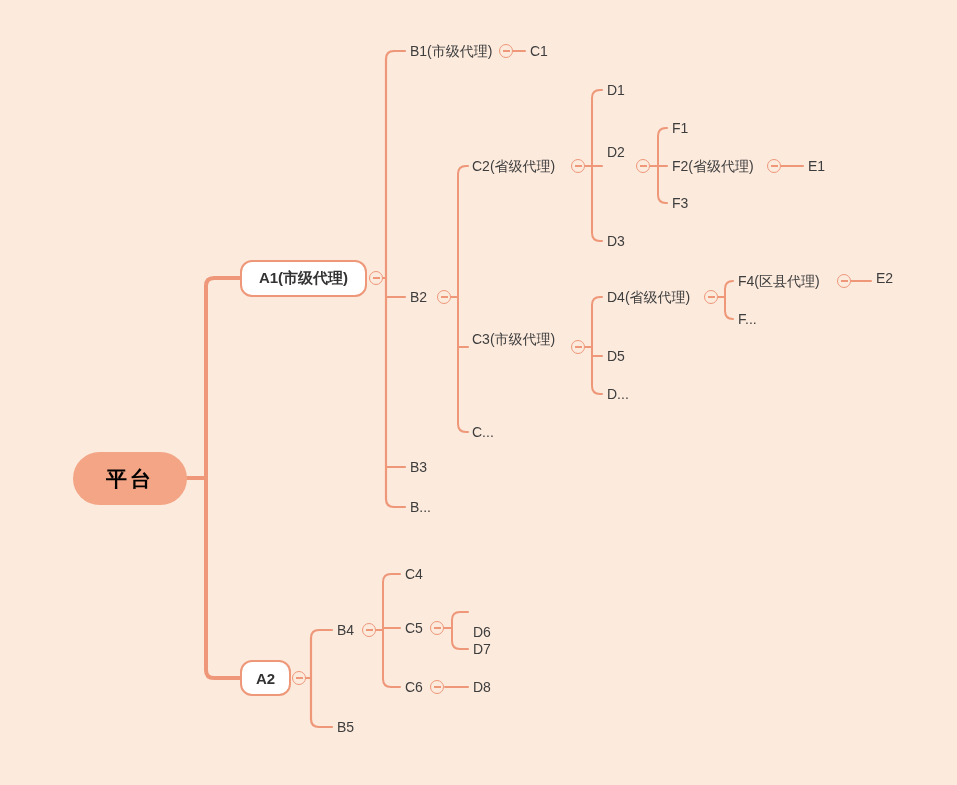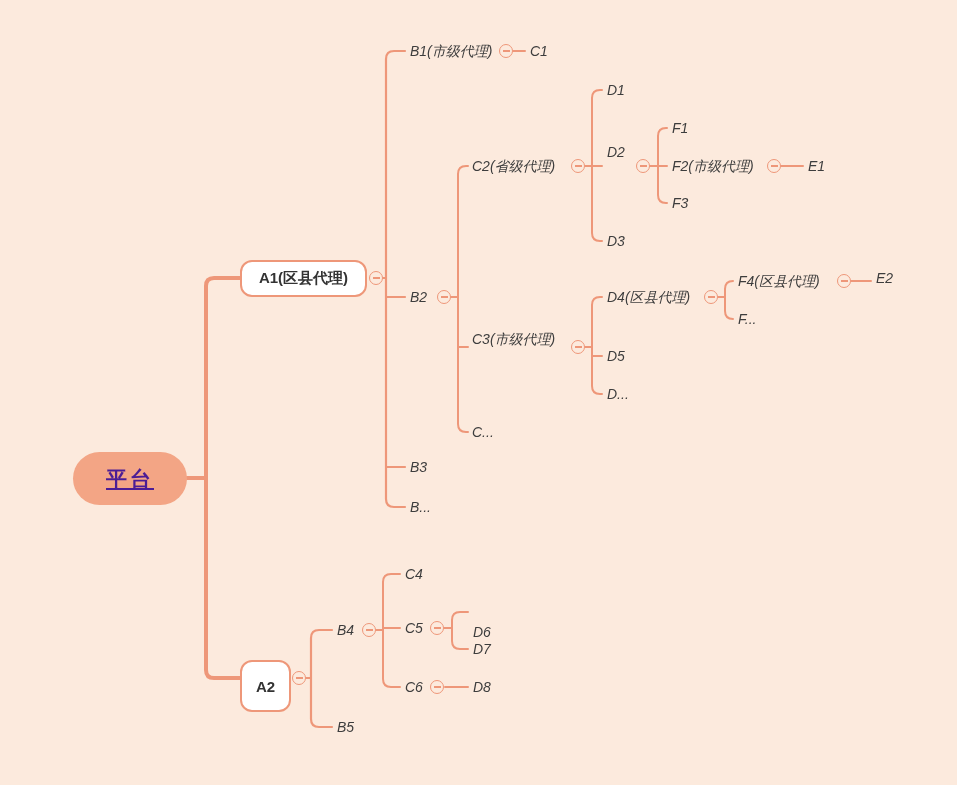--- a/index.html
+++ b/index.html
@@ -14,45 +14,43 @@
   svg.edges { position: absolute; left: 0; top: 0; color: var(--line, #ee9779); }
 
   .label {
     position: absolute;
     transform: translateY(-50%);
     font-size: 14px;
     color: var(--text, #3d3d3d);
     white-space: nowrap;
     cursor: pointer;
     line-height: 1;
-    font-style: italic;
   }
   .box {
     position: absolute;
     display: flex; align-items: center; justify-content: center;
     background: var(--box_bg, #ffffff);
     border: 2px solid var(--line, #ee9779);
     border-radius: 12px;
     font-weight: bold;
     font-size: 15px;
     color: #333333;
     white-space: nowrap;
     cursor: pointer;
   }
   .root-pill {
     position: absolute;
     display: flex; align-items: center; justify-content: center;
     background: var(--root_fill, #f3a585);
     border-radius: 27px;
-    color: #4c1d95;
+    color: #000000;
     font-weight: bold;
     font-size: 21px;
     letter-spacing: 3px;
     cursor: pointer;
-    text-decoration: underline;
   }
   .collapse {
     position: absolute;
     width: 14px; height: 14px;
     transform: translate(-50%, -50%);
     border: 1.5px solid var(--line, #ee9779);
     border-radius: 50%;
     background: var(--bg, #fceadd);
     cursor: pointer;
   }
@@ -89,43 +87,43 @@
         <path d="M 718 297 L 725 297 M 733 281 Q 725 281 725 289 L 725 311 Q 725 319 733 319"></path>
         <path d="M 851 281 L 871 281"></path>
         <path d="M 376 630 L 383 630 M 400 574 L 391 574 Q 383 574 383 582 L 383 679 Q 383 687 391 687 L 400 687 M 383 628 L 400 628"></path>
         <path d="M 444 628 L 452 628 M 468 612 L 460 612 Q 452 612 452 620 L 452 641 Q 452 649 460 649 L 468 649"></path>
         <path d="M 445 687 L 468 687"></path>
       </g>
     </g>
   </svg>
 
   <div class="root-pill" style="left:73px;top:452px;width:114px;height:53px">平台</div>
-  <div class="box" style="left:240px;top:260px;width:127px;height:37px">A1(区县代理)</div>
-  <div class="box" style="left:240px;top:660px;width:51px;height:52px">A2</div>
+  <div class="box" style="left:240px;top:260px;width:127px;height:37px">A1(市级代理)</div>
+  <div class="box" style="left:240px;top:660px;width:51px;height:36px">A2</div>
 
   <div class="label" style="left:410px;top:51px">B1(市级代理)</div>
   <div class="label" style="left:530px;top:51px">C1</div>
   <div class="label" style="left:410px;top:297px">B2</div>
   <div class="label" style="left:410px;top:467px">B3</div>
   <div class="label" style="left:410px;top:507px">B...</div>
 
   <div class="label" style="left:472px;top:166px">C2(省级代理)</div>
   <div class="label" style="left:472px;top:339px">C3(市级代理)</div>
   <div class="label" style="left:472px;top:432px">C...</div>
 
   <div class="label" style="left:607px;top:90px">D1</div>
   <div class="label" style="left:607px;top:152px">D2</div>
   <div class="label" style="left:607px;top:241px">D3</div>
 
   <div class="label" style="left:672px;top:128px">F1</div>
-  <div class="label" style="left:672px;top:166px">F2(市级代理)</div>
+  <div class="label" style="left:672px;top:166px">F2(省级代理)</div>
   <div class="label" style="left:672px;top:203px">F3</div>
   <div class="label" style="left:808px;top:166px">E1</div>
 
-  <div class="label" style="left:607px;top:297px">D4(区县代理)</div>
+  <div class="label" style="left:607px;top:297px">D4(省级代理)</div>
   <div class="label" style="left:607px;top:356px">D5</div>
   <div class="label" style="left:607px;top:394px">D...</div>
 
   <div class="label" style="left:738px;top:281px">F4(区县代理)</div>
   <div class="label" style="left:738px;top:319px">F...</div>
   <div class="label" style="left:876px;top:278px">E2</div>
 
   <div class="label" style="left:337px;top:630px">B4</div>
   <div class="label" style="left:337px;top:727px">B5</div>
   <div class="label" style="left:405px;top:574px">C4</div>

